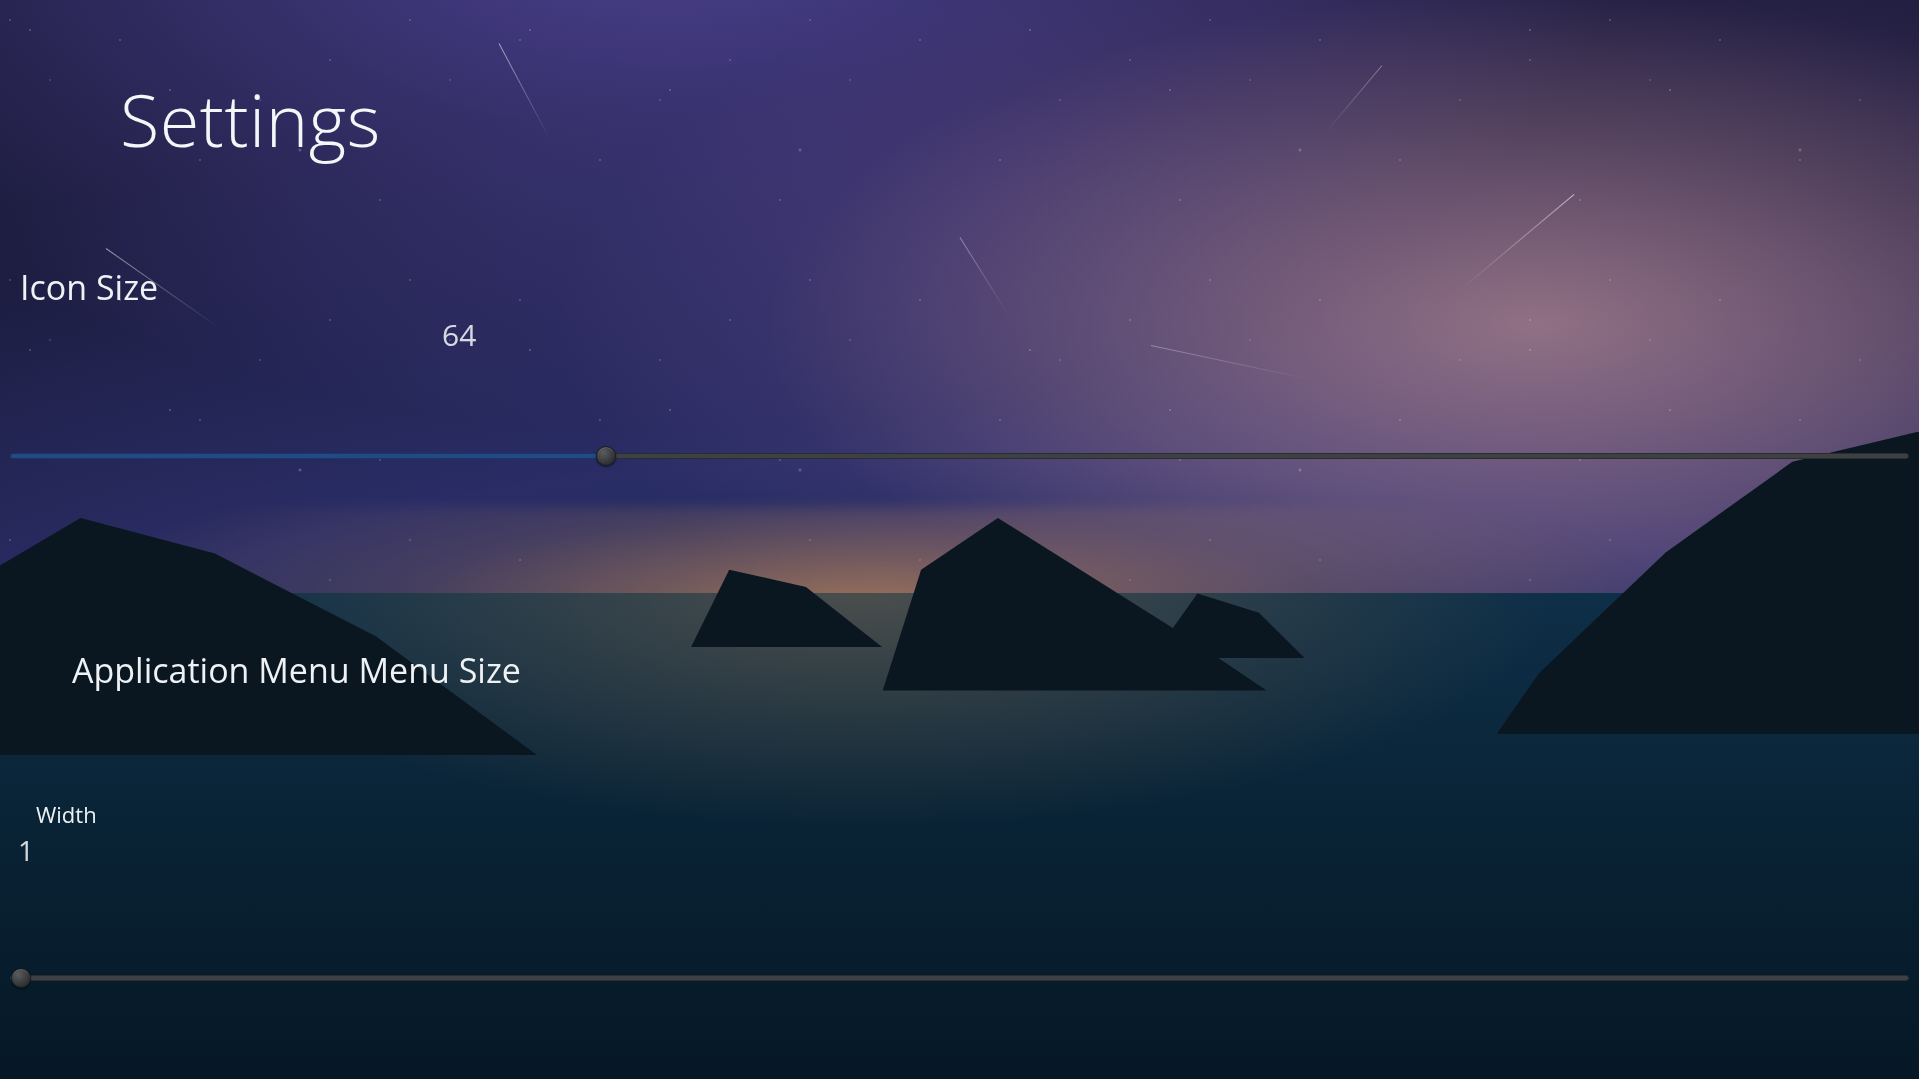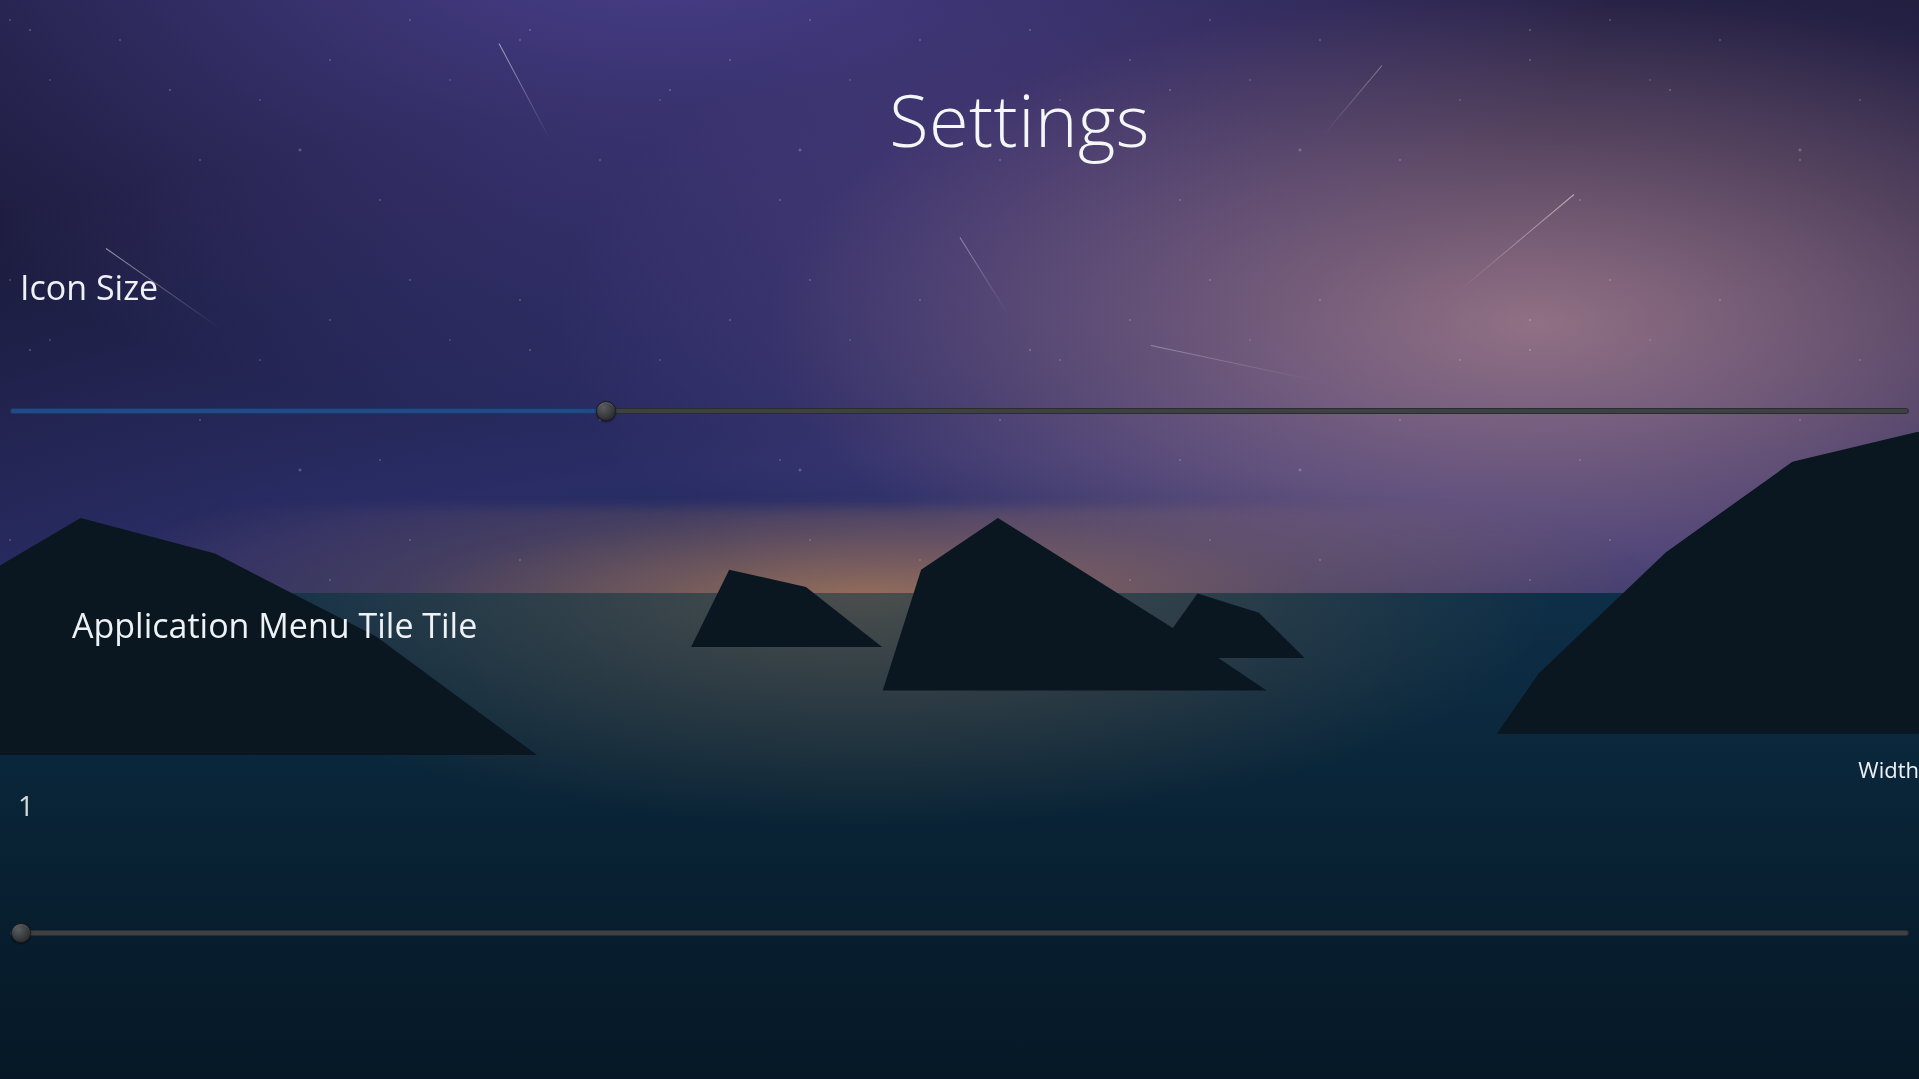--- a/index.html
+++ b/index.html
@@ -84,35 +84,35 @@
     width: 100%;
     padding-top: 70px;
   }
   
   .viewport::-webkit-scrollbar { width: 16px; height: 16px; }
   .viewport::-webkit-scrollbar-track { background: rgba(0,0,0,0.25); }
   .viewport::-webkit-scrollbar-thumb { background: #9aa3ab; border-radius: 3px; border: 2px solid rgba(0,0,0,0.25); }
   .viewport::-webkit-scrollbar-corner { background: rgba(0,0,0,0.3); }
 
   h1.title {
-    text-align:center; font-weight:300; font-size:72px; letter-spacing:.5px;
+    text-align:left; font-weight:300; font-size:72px; letter-spacing:.5px;
     color:#f4f6f8; margin-left:120px;
   }
   .section-label {
     text-align:left; font-size:34px; font-weight:400; color:#eef2f5;
   }
   .icon-size-block { margin-top: 96px; }
   .icon-size-block .section-label { margin-left: 20px; }
   .value-label {
     font-size:30px; font-weight:400; color:#e6e9ec; opacity:.92;
   }
   .icon-size-value { position:relative; margin-top:4px; margin-left:442px; }
   .menu-tile-block { margin-top: 180px; }
   .menu-tile-block .section-label { font-size:34px; margin-left: 72px; }
-  .sub-label { text-align:right; font-size:22px; font-weight:400; color:#eef1f4; }
+  .sub-label { text-align:left; font-size:22px; font-weight:400; color:#eef1f4; }
   .width-block { margin-top: 106px; }
   .width-block .sub-label { margin-left:36px; }
   .width-value { font-size:28px; margin-left:18px; margin-top:2px; }
 
   
   .slider {
     position: relative;
     height: 22px;
     margin: 0 10px;
     pointer-events: auto;
@@ -156,29 +156,30 @@
     <div class="streak s6"></div>
 </div>
 
 <div class="viewport">
   <div class="content">
 
     <h1 class="title">Settings</h1>
 
     <div class="icon-size-block">
       <div class="section-label">Icon Size</div>
+      <div class="value-label icon-size-value">64</div>
       <div class="slider slider-icon">
         <div class="track"></div>
         <div class="fill" style="width:31.4%"></div>
         <div class="thumb" style="left:31.4%"></div>
       </div>
     </div>
 
     <div class="menu-tile-block">
-      <div class="section-label">Application Menu Tile Tile</div>
+      <div class="section-label">Application Menu Menu Size</div>
     </div>
 
     <div class="width-block">
       <div class="sub-label">Width</div>
       <div class="value-label width-value">1</div>
       <div class="slider slider-width">
         <div class="track"></div>
         <div class="fill" style="width:0.6%"></div>
         <div class="thumb" style="left:0.6%"></div>
       </div>

